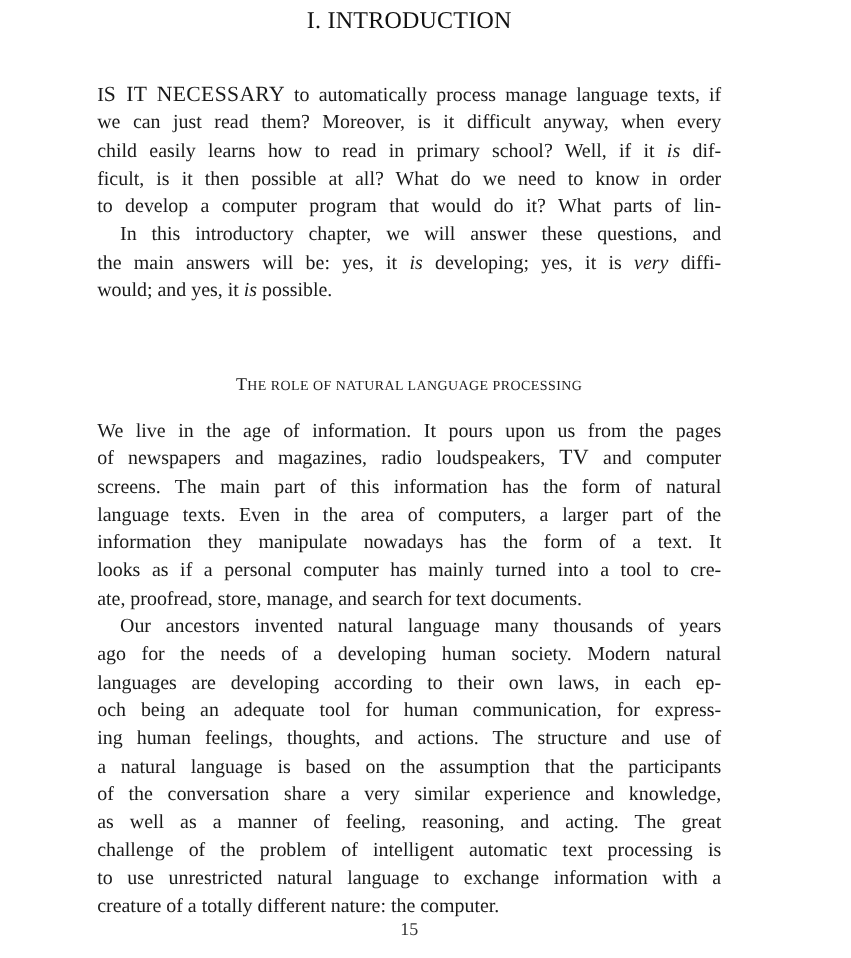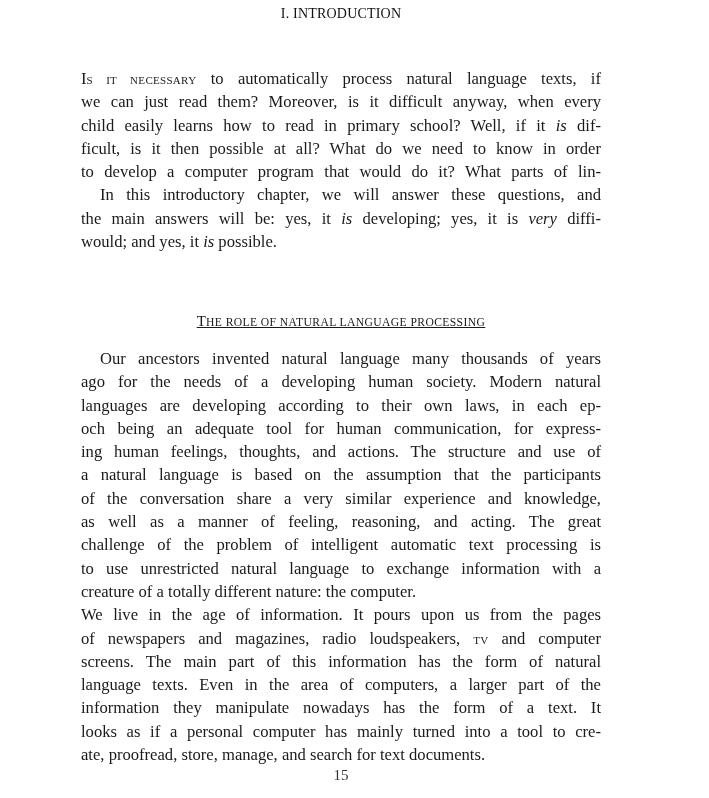--- a/index.html
+++ b/index.html
@@ -20,21 +20,21 @@
       left: 0; top: 0;
       width: 709px;
       height: 798px;
     }
     .chapter-title {
       position: absolute;
       top: 6px;
       left: 0;
       width: 682px;
       text-align: center;
-      font-size: 14px;
+      font-size: 20px;
       letter-spacing: 0.2px;
       color: #111;
     }
     .text-block {
       position: absolute;
       left: 81px;
       width: 520px;
       font-size: 16.6px;
       line-height: 23.3px;
       color: #1a1a1a;
@@ -44,32 +44,31 @@
       height: 23.3px;
       white-space: nowrap;
       text-align: justify;
       text-align-last: justify;
     }
     .line.last {
       text-align-last: left;
     }
     .indent { padding-left: 19px; }
     .sc-first { font-size: 16.6px; }
-    .sc { font-size: 11px; letter-spacing: 0.3px; }
+    .sc { font-size: 18px; letter-spacing: 0.3px; }
     em { }
     .section-heading {
       position: absolute;
       top: 313px;
       left: 0;
       width: 682px;
       text-align: center;
       font-size: 15px;
       color: #1a1a1a;
       letter-spacing: 0.2px;
-      text-decoration: underline;
     }
     .section-heading .sc { font-size: 11.6px; letter-spacing: 0.4px; }
     .page-number {
       position: absolute;
       top: 767px;
       left: 0;
       width: 682px;
       text-align: center;
       font-size: 15px;
       color: #333;
@@ -77,54 +76,54 @@
   </style>
 </head>
 <body>
 
 <div class="page">
 
   <div class="chapter-title">I. INTRODUCTION</div>
 
   <div class="text-block" style="top:67px;">
     <div>
-      <span class="line"><span class="sc-first">I</span><span class="sc">S IT NECESSARY</span><span> to automatically process natural language texts, if</span></span>
+      <span class="line"><span class="sc-first">I</span><span class="sc">S IT NECESSARY</span><span> to automatically process manage language texts, if</span></span>
       <span class="line">we can just read them? Moreover, is it difficult anyway, when every</span>
       <span class="line"><span>child easily learns how to read in primary school? Well, if it </span><em>is</em><span> dif-</span></span>
       <span class="line">ficult, is it then possible at all? What do we need to know in order</span>
       <span class="line">to develop a computer program that would do it? What parts of lin-</span>
     </div>
     <div>
       <span class="line indent">In this introductory chapter, we will answer these questions, and</span>
       <span class="line"><span>the main answers will be: yes, it </span><em>is</em><span> developing; yes, it is </span><em>very</em><span> diffi-</span></span>
       <span class="line last"><span>would; and yes, it </span><em>is</em><span> possible.</span></span>
     </div>
   </div>
 
   <div class="section-heading"><span>T</span><span class="sc">HE ROLE OF NATURAL LANGUAGE PROCESSING</span></div>
 
   <div class="text-block" style="top:347px;">
     <div>
+      <span class="line">We live in the age of information. It pours upon us from the pages</span>
+      <span class="line"><span>of newspapers and magazines, radio loudspeakers, </span><span class="sc">TV</span><span> and computer</span></span>
+      <span class="line">screens. The main part of this information has the form of natural</span>
+      <span class="line">language texts. Even in the area of computers, a larger part of the</span>
+      <span class="line">information they manipulate nowadays has the form of a text. It</span>
+      <span class="line">looks as if a personal computer has mainly turned into a tool to cre-</span>
+      <span class="line last">ate, proofread, store, manage, and search for text documents.</span>
+    </div>
+    <div>
       <span class="line indent">Our ancestors invented natural language many thousands of years</span>
       <span class="line">ago for the needs of a developing human society. Modern natural</span>
       <span class="line">languages are developing according to their own laws, in each ep-</span>
       <span class="line">och being an adequate tool for human communication, for express-</span>
       <span class="line">ing human feelings, thoughts, and actions. The structure and use of</span>
       <span class="line">a natural language is based on the assumption that the participants</span>
       <span class="line">of the conversation share a very similar experience and knowledge,</span>
       <span class="line">as well as a manner of feeling, reasoning, and acting. The great</span>
       <span class="line">challenge of the problem of intelligent automatic text processing is</span>
       <span class="line">to use unrestricted natural language to exchange information with a</span>
       <span class="line last">creature of a totally different nature: the computer.</span>
     </div>
-    <div>
-      <span class="line">We live in the age of information. It pours upon us from the pages</span>
-      <span class="line"><span>of newspapers and magazines, radio loudspeakers, </span><span class="sc">TV</span><span> and computer</span></span>
-      <span class="line">screens. The main part of this information has the form of natural</span>
-      <span class="line">language texts. Even in the area of computers, a larger part of the</span>
-      <span class="line">information they manipulate nowadays has the form of a text. It</span>
-      <span class="line">looks as if a personal computer has mainly turned into a tool to cre-</span>
-      <span class="line last">ate, proofread, store, manage, and search for text documents.</span>
-    </div>
   </div>
 
   <div class="page-number">15</div>
 </div>
 
 </body></html>

